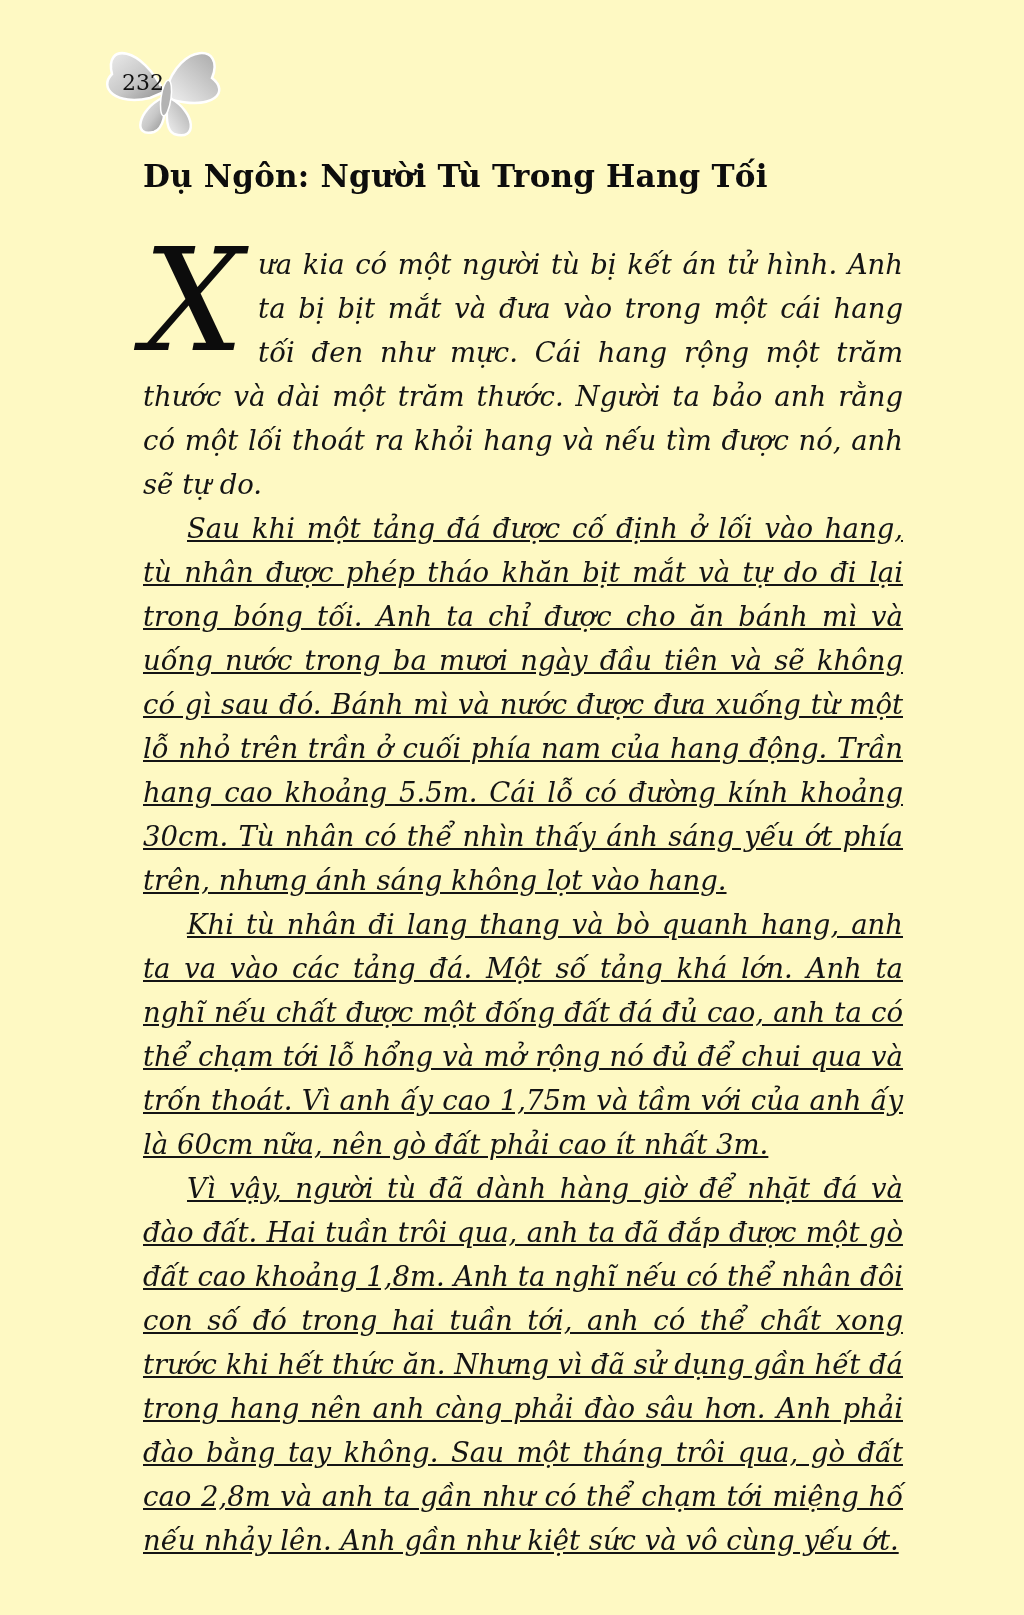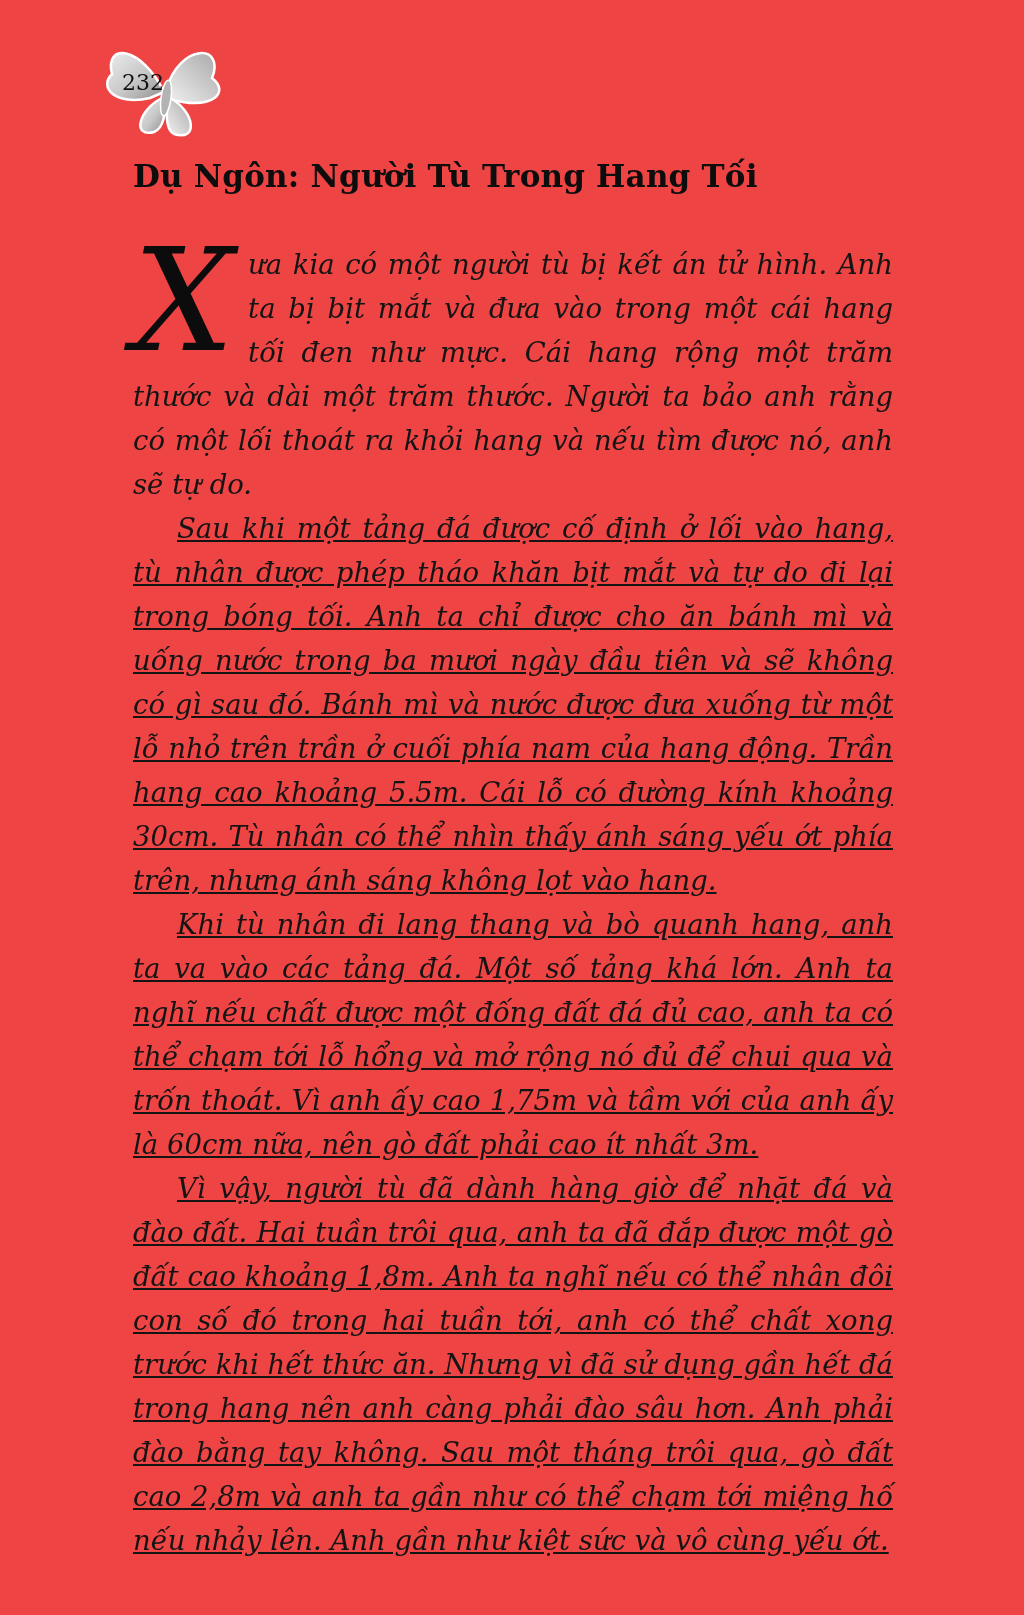--- a/index.html
+++ b/index.html
@@ -9,21 +9,21 @@
     height: 1615px;
     background: #ffffff;
     color: #111111;
     font-family: "DejaVu Serif", "Liberation Serif", serif;
   }
   .page {
     position: relative;
     width: 1024px;
     height: 1615px;
     overflow: hidden;
-    background: #ef4444;
+    background: #fef9c3;
   }
 
   
   .ornament {
     position: absolute;
     left: 96px;
     top: 36px;
     width: 140px;
     height: 115px;
   }
@@ -45,21 +45,21 @@
     left: 0;
     width: 100%;
     text-align: center;
     font-size: 22px;
     color: #161616;
   }
 
   
   .content {
     position: absolute;
-    left: 133px;
+    left: 143px;
     top: 158px;
     width: 760px;
   }
   .heading {
     font-size: 31px;
     font-weight: bold;
     font-style: normal;
     margin: 0 0 48px 0;
     color: #0d0d0d;
     letter-spacing: 0.2px;

